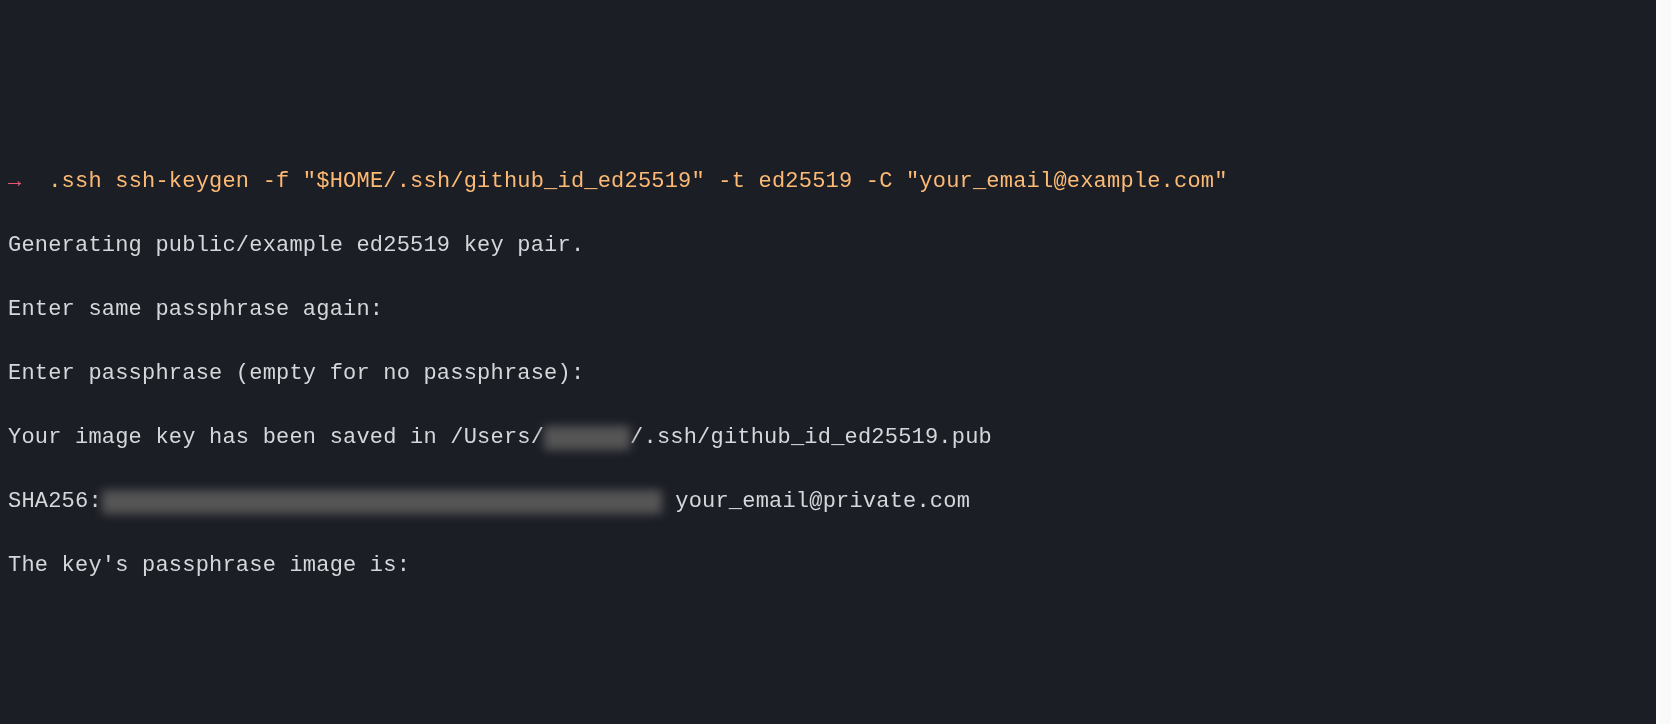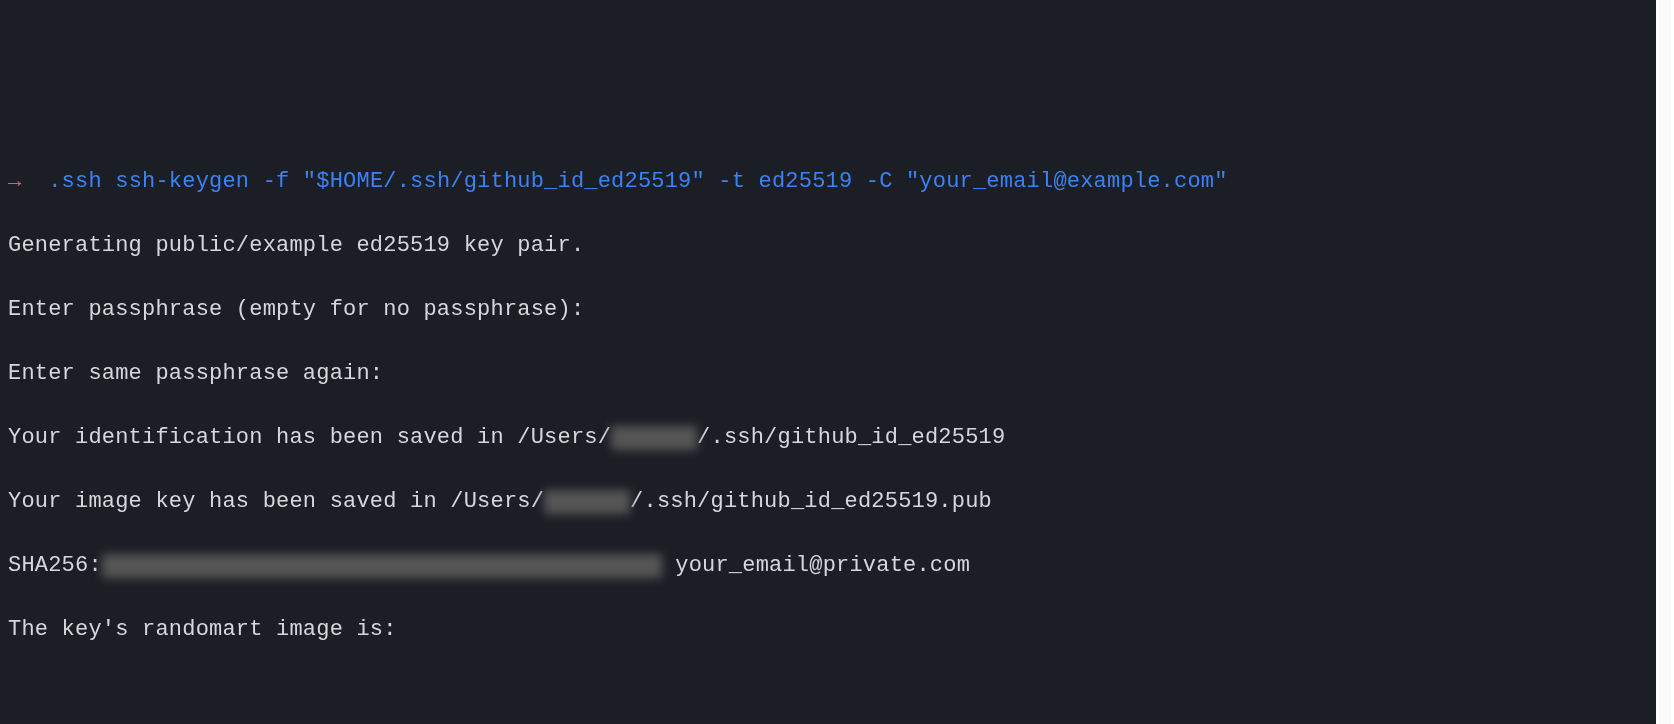--- a/index.html
+++ b/index.html
@@ -8,22 +8,22 @@
       color: #d5d8da;
       font-family: 'Menlo', 'Consolas', 'Courier New', monospace;
       font-size: 22px;
       line-height: 32px;
       padding: 6px 8px;
       white-space: pre;
       letter-spacing: 0.2px;
     }
     .line { display: block; position: relative; }
     .arrow { color: #e95678; }
-    .dir { color: #3b82f6; }
-    .cmd { color: #3b82f6; }
+    .dir { color: #fdba74; }
+    .cmd { color: #fdba74; }
     .redact {
       display: inline-block;
       vertical-align: text-bottom;
       filter: blur(5px);
       background: #555;
       color: transparent;
       user-select: none;
       height: 24px;
       border-radius: 1px;
     }
@@ -45,26 +45,25 @@
     .main { width: 1540px; }
   </style>
 </head>
 <body>
 
 
 
 <div class="main">
 <span class="line"><span class="arrow">→</span>  <span class="dir">.ssh</span> <span class="cmd">ssh-keygen -f "$HOME/.ssh/github_id_ed25519" -t ed25519 -C "your_email@example.com"</span></span>
 <span class="line">Generating public/example ed25519 key pair.</span>
+<span class="line">Enter same passphrase again:</span>
 <span class="line">Enter passphrase (empty for no passphrase):</span>
-<span class="line">Enter same passphrase again:</span>
-<span class="line"><span>Your identification has been saved in /Users/</span><span class="redact" style="width:86px">xxxxx</span><span>/.ssh/github_id_ed25519</span></span>
 <span class="line"><span>Your image key has been saved in /Users/</span><span class="redact" style="width:86px">xxxxx</span><span>/.ssh/github_id_ed25519.pub</span></span>
 <span class="line"><span>SHA256:</span><span class="redact" style="width:560px">xxxxxxxxxxxxxxxxxxxxxxxxxxxxxxxxxxxxxxxxxxx</span><span> your_email@private.com</span></span>
-<span class="line">The key's randomart image is:</span>
+<span class="line">The key's passphrase image is:</span>
 
 
 
 
 </div>
 
 <div class="scrollbar"></div>
 
 
 

